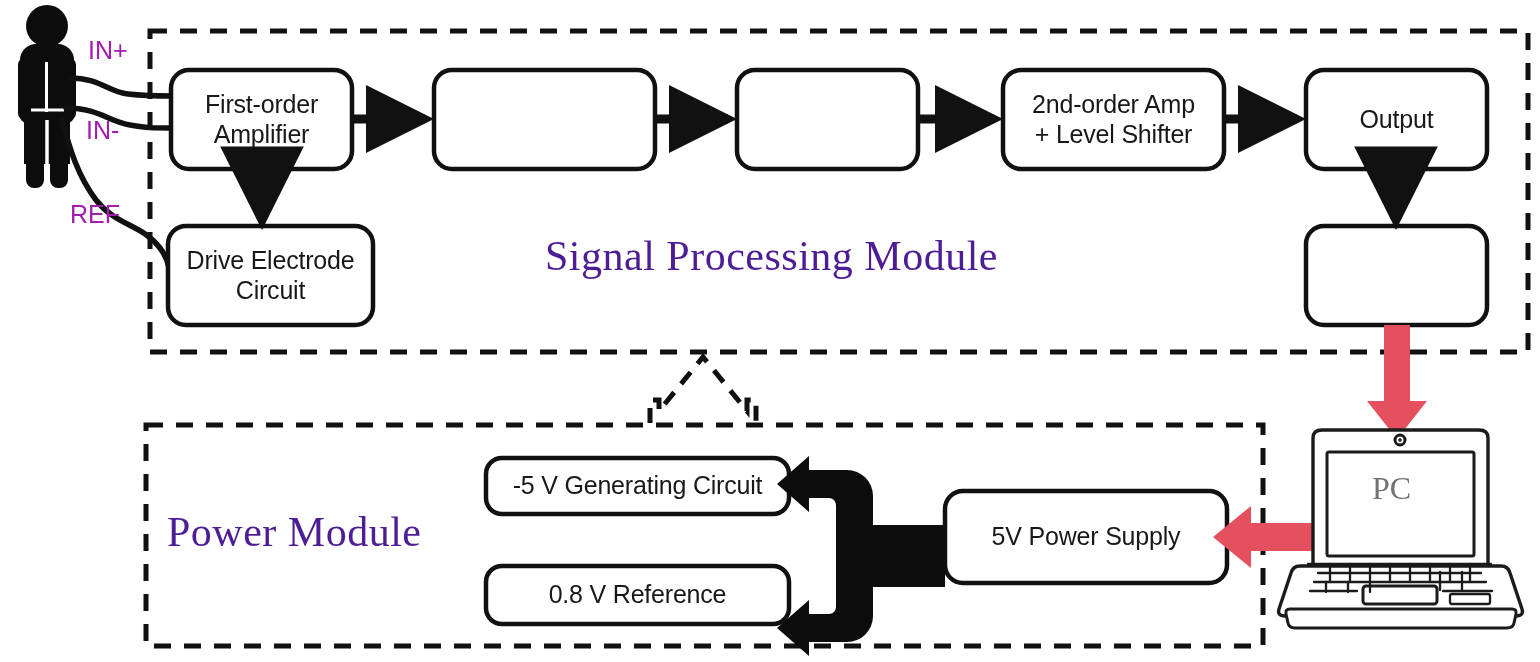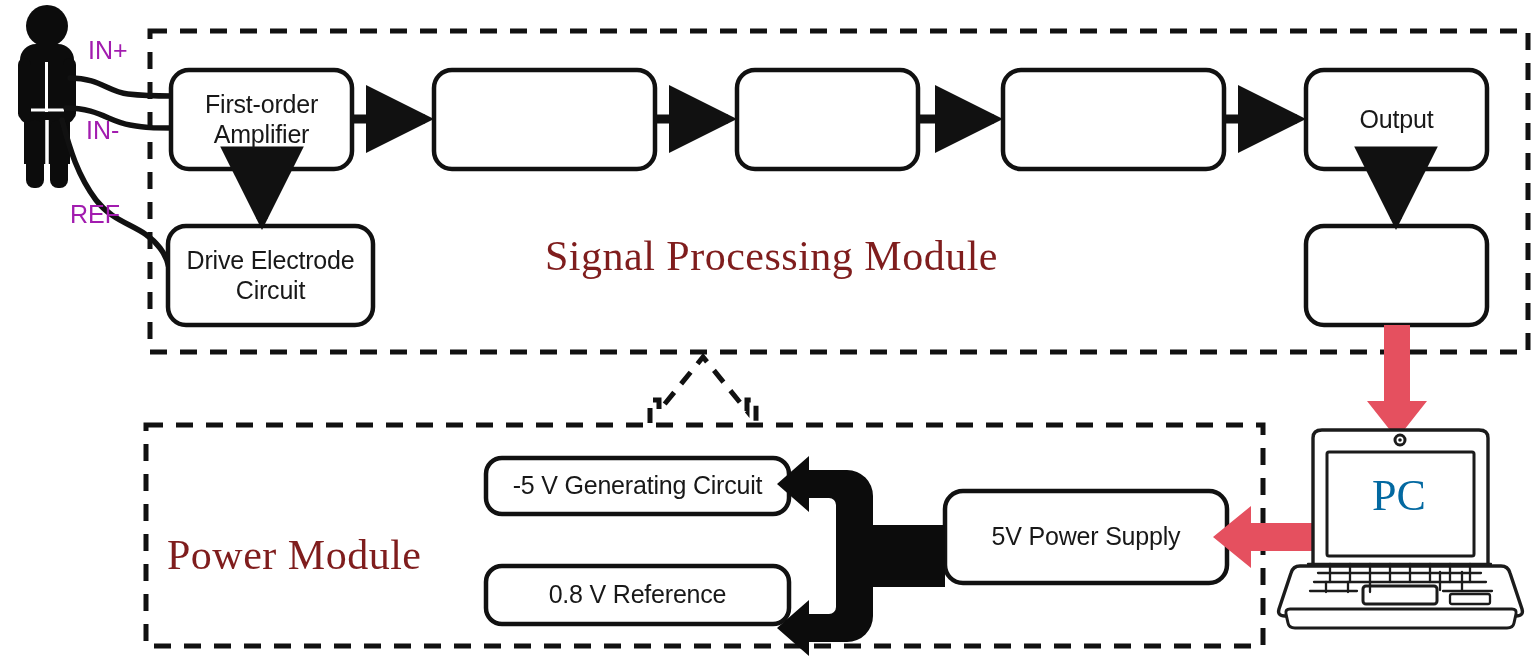--- a/index.html
+++ b/index.html
@@ -34,36 +34,36 @@
     font-size: 25px;
     line-height: 1.18;
     letter-spacing: -0.2px;
     pointer-events: none;
     white-space: pre-line;
   }
   .module-title {
     position: absolute;
     font-family: "Liberation Serif", serif;
     font-size: 42px;
-    color: #7f1d1d;
+    color: #4c1d95;
     letter-spacing: 0.5px;
     white-space: nowrap;
   }
   .wire-label {
     position: absolute;
     font-family: "Liberation Sans", sans-serif;
     font-size: 25px;
     color: #a21caf;
     white-space: nowrap;
   }
   .pc-label {
     position: absolute;
     font-family: "Liberation Serif", serif;
-    font-size: 44px;
-    color: #0369a1;
+    font-size: 32px;
+    color: #737373;
     white-space: nowrap;
   }
 </style>
 </head>
 <body>
 
 <div id="stage">
 
   <svg width="1540" height="662" viewBox="0 0 1540 662">
     <defs>
@@ -167,26 +167,28 @@
       </g>
     </g>
   </svg>
 
   <div class="wire-label" style="left:88px; top:36px;">IN+</div>
   <div class="wire-label" style="left:86px; top:116px;">IN-</div>
   <div class="wire-label" style="left:70px; top:200px;">REF</div>
 
   <div class="blk-label" style="left:171px; top:70px; width:181px; height:99px;">First-order
 Amplifier</div>
+  <div class="blk-label" style="left:1003px; top:70px; width:221px; height:99px;">2nd-order Amp
++ Level Shifter</div>
   <div class="blk-label" style="left:1306px; top:70px; width:181px; height:99px;">Output</div>
   <div class="blk-label" style="left:168px; top:226px; width:205px; height:99px;">Drive Electrode
 Circuit</div>
 
   <div class="blk-label" style="left:486px; top:458px; width:303px; height:56px;">-5 V Generating Circuit</div>
   <div class="blk-label" style="left:486px; top:566px; width:303px; height:58px;">0.8 V Reference</div>
   <div class="blk-label" style="left:945px; top:491px; width:282px; height:92px;">5V Power Supply</div>
 
   <div class="module-title" style="left:545px; top:232px;">Signal Processing Module</div>
-  <div class="module-title" style="left:167px; top:531px;">Power Module</div>
+  <div class="module-title" style="left:167px; top:508px;">Power Module</div>
 
   <div class="pc-label" style="left:1372px; top:470px;">PC</div>
 
 </div>
 
 </body></html>

